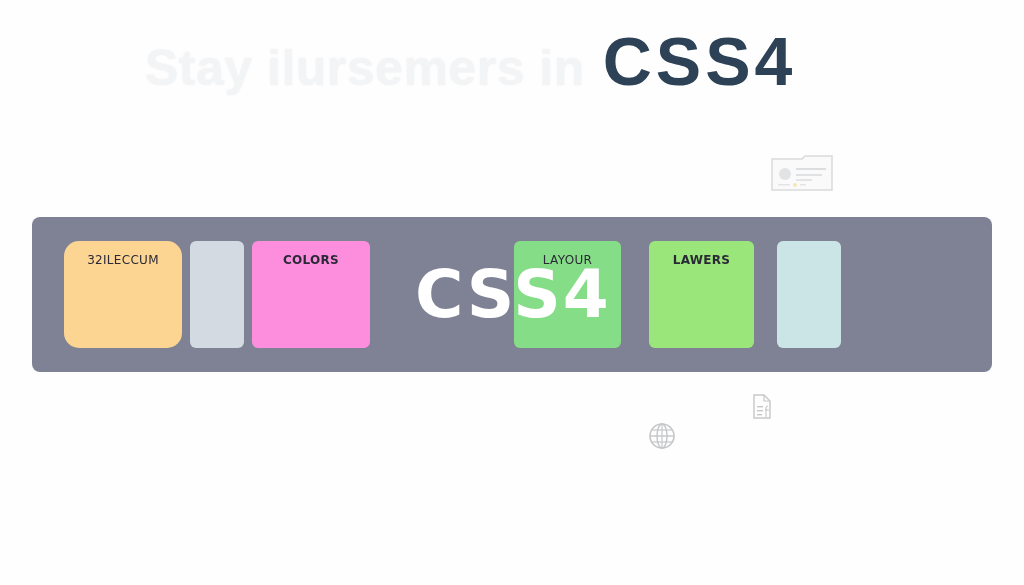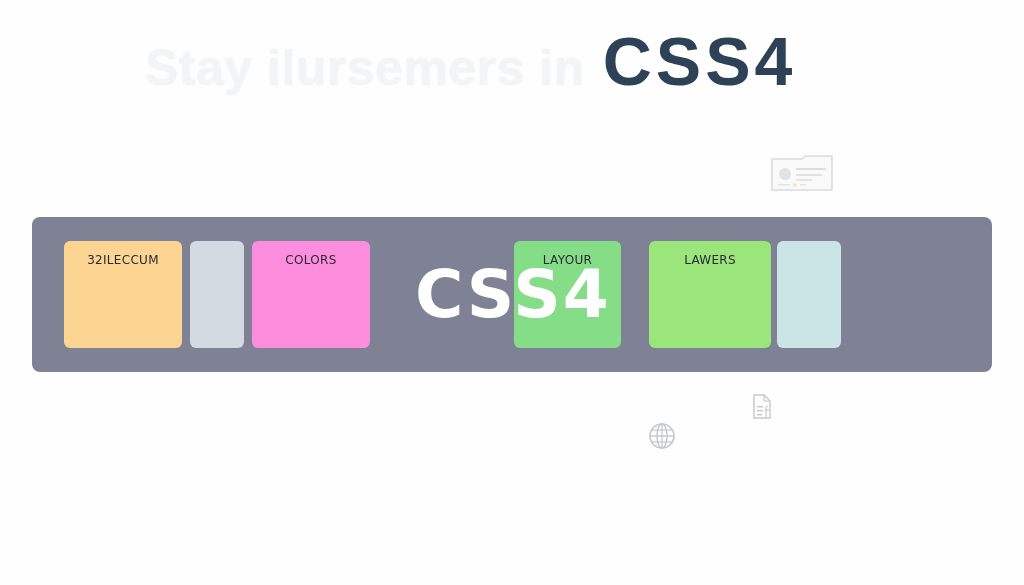--- a/index.html
+++ b/index.html
@@ -68,33 +68,33 @@
       <rect x="26" y="13" width="30" height="2" fill="#dcdddf"></rect>
       <rect x="26" y="19" width="26" height="2" fill="#e0e1e3"></rect>
       <rect x="26" y="24" width="16" height="2" fill="#e3e4e6"></rect>
       <rect x="8" y="29" width="12" height="1.5" fill="#e3e4e6"></rect>
       <circle cx="25" cy="30" r="2" fill="#f6e6b8"></circle>
       <rect x="30" y="29" width="6" height="1.5" fill="#e3e4e6"></rect>
     </svg>
   </div>
 
   <div class="panel">
-    <div class="tile" style="left:32px;width:118px;background:#fdd592;">
+    <div class="tile" style="left:32px;width:118px;background:#fdd592;border-radius:15px;">
       <span class="label">32ILECCUM</span>
     </div>
     <div class="tile" style="left:158px;width:54px;background:#d4dae2;">
       <span class="label"></span>
     </div>
-    <div class="tile" style="left:220px;width:118px;background:#fd8ddd;">
+    <div class="tile" style="left:220px;width:118px;background:#fd8ddd;font-weight:bold;">
       <span class="label">COLORS</span>
     </div>
     <div class="tile" style="left:482px;width:107px;background:#86dd87;">
       <span class="label">LAYOUR</span>
     </div>
-    <div class="tile" style="left:617px;width:122px;background:#9be67a;">
+    <div class="tile" style="left:617px;width:105px;background:#9be67a;font-weight:bold;">
       <span class="label">LAWERS</span>
     </div>
     <div class="tile" style="left:745px;width:64px;background:#cbe4e6;">
       <span class="label"></span>
     </div>
   </div>
 
   <div class="overlay-title">CSS4</div>
 
   <div class="icon-abs" style="left:752px;top:394px;width:22px;height:26px;">

